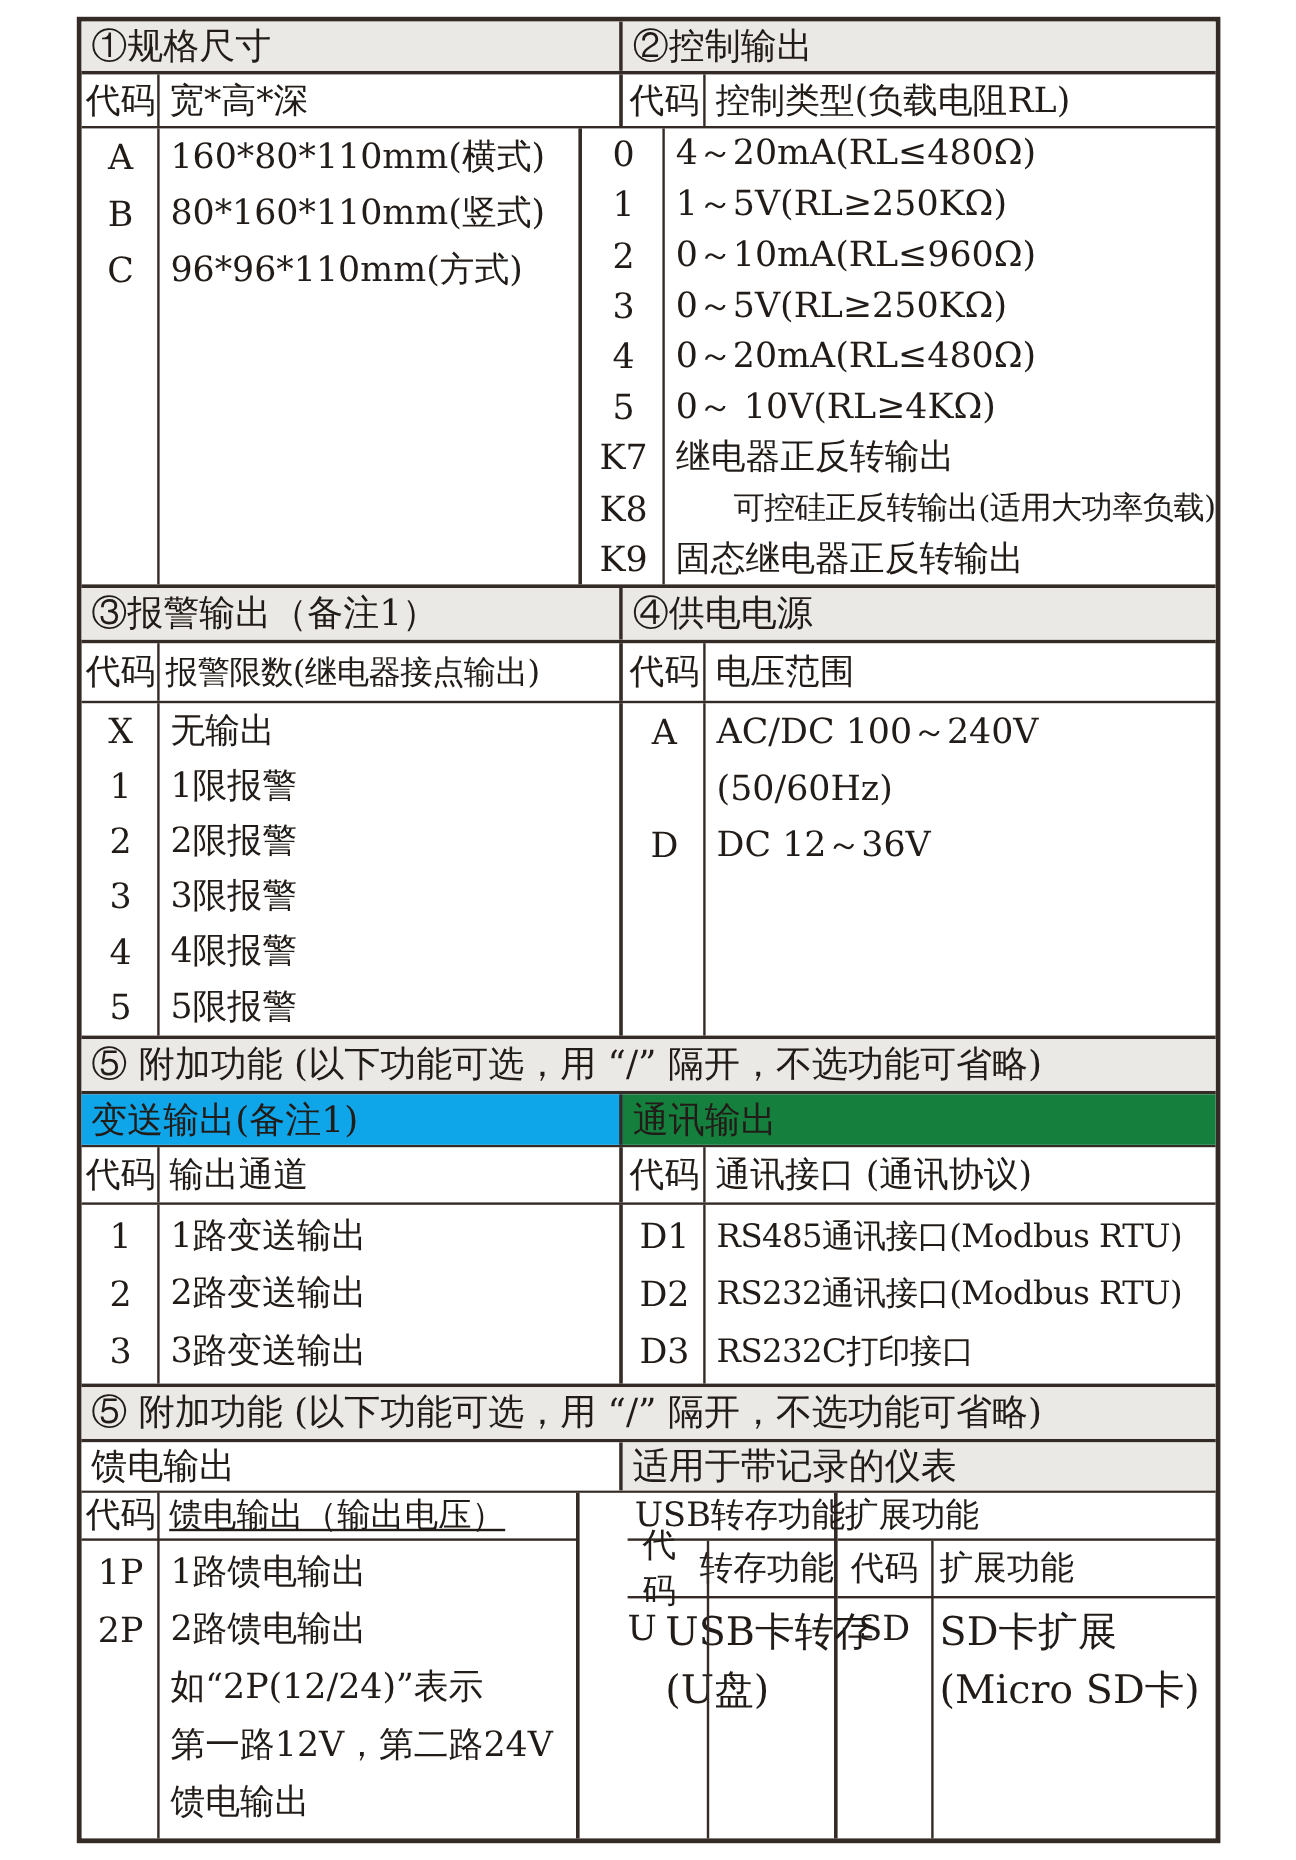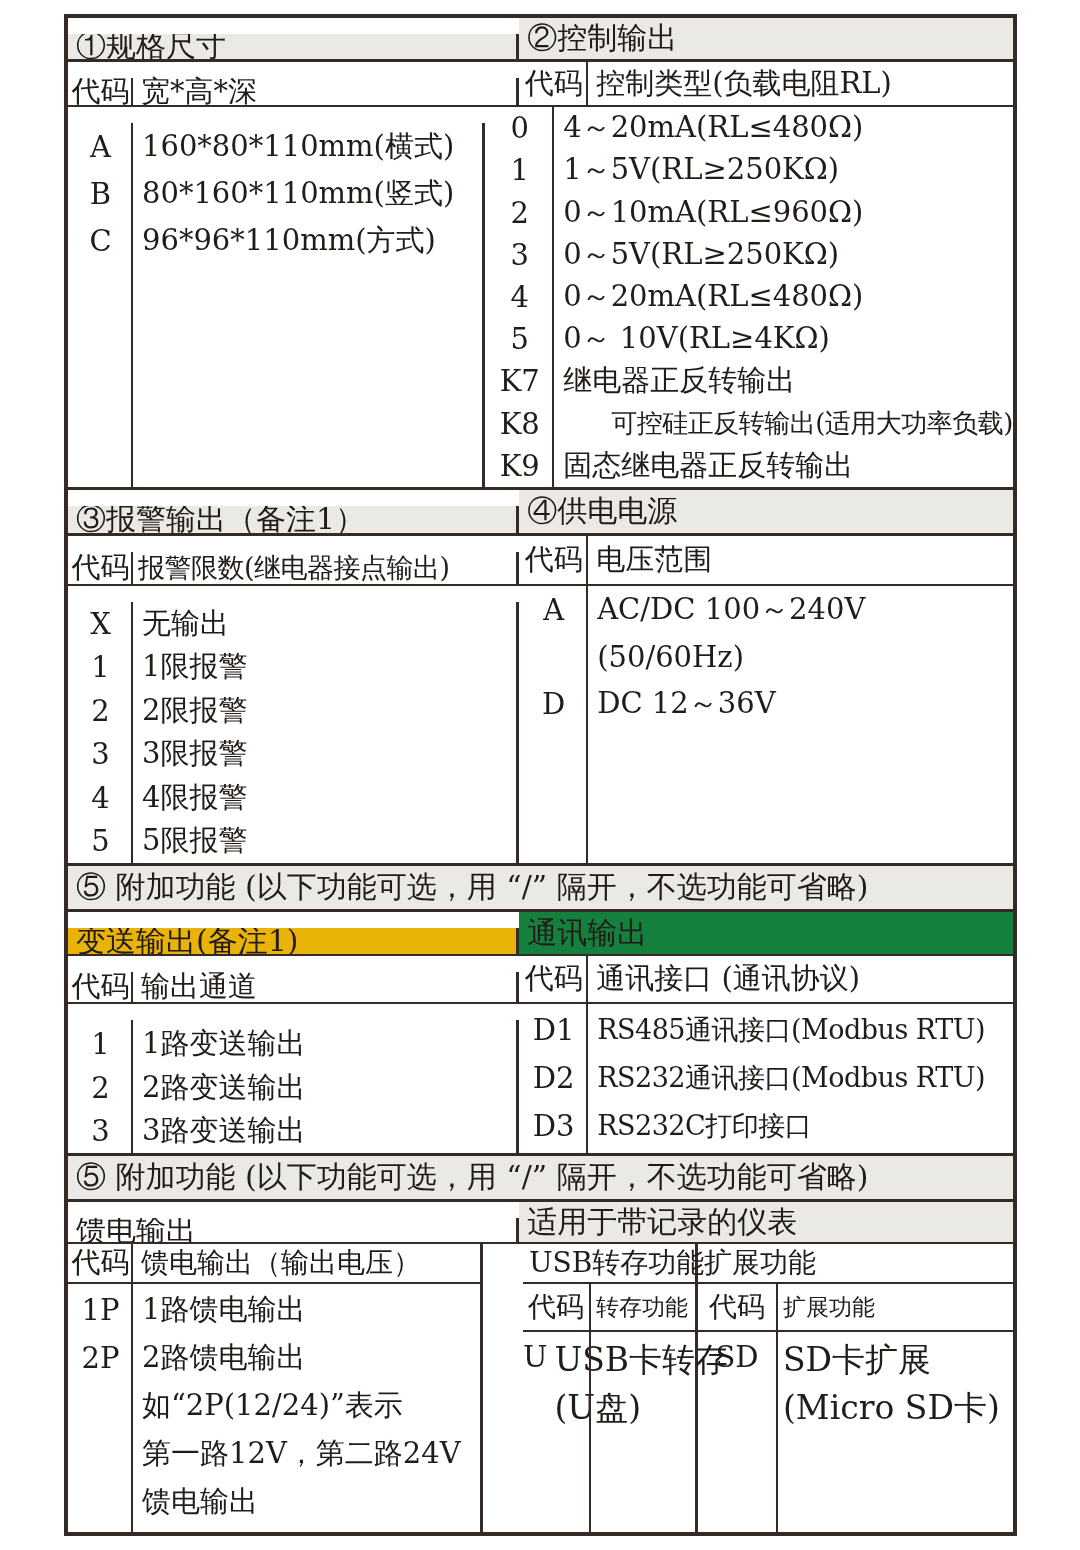--- a/index.html
+++ b/index.html
@@ -15,21 +15,21 @@
     color:var(--txt);
   }
   .tbl{
     position:absolute;left:64px;top:14px;width:953px;height:1522px;
     border:4px solid var(--bd);background:#fff;
     display:flex;flex-direction:column;
   }
   .row{display:flex;width:100%;}
   .bb3{border-bottom:3px solid var(--bd);}
   .bb2{border-bottom:2px solid var(--bd);}
-  .half-l{width:484px;border-right:3px solid var(--bd);margin-top:16px;}
+  .half-l{width:484px;border-right:3px solid var(--bd);}
   .half-r{width:530px;}
   .band{background:var(--band);}
   .band-title{
     display:flex;align-items:center;padding-left:8px;
     font-size:30px;white-space:nowrap;overflow:hidden;
   }
   .head{display:flex;align-items:stretch;position:relative;}
   .codebox{display:flex;align-items:center;justify-content:center;font-size:29px;}
   .descbox{display:flex;align-items:center;padding-left:8px;font-size:29px;white-space:nowrap;overflow:visible;}
   .cw-l{width:65px;}
@@ -47,21 +47,21 @@
   .bot{flex:1;display:flex;}
   .bot-left{width:415px;border-right:3px solid var(--bd);position:relative;display:flex;flex-direction:column;}
   .bot-right{width:530px;display:flex;}
   .lhead{height:40px;border-bottom:2px solid var(--bd);display:flex;align-items:center;}
   .grp-usb{width:215px;border-right:3px solid var(--bd);display:flex;flex-direction:column;padding-left:40px;}
   .grp-ext{width:315px;display:flex;flex-direction:column;}
   .ghead{height:40px;border-bottom:2px solid var(--bd);display:flex;align-items:center;padding-left:6px;font-size:28px;white-space:nowrap;}
   .grest{position:relative;flex:1;display:flex;flex-direction:column;}
   .gsub{height:48px;border-bottom:2px solid var(--bd);display:flex;align-items:center;}
   .gsub .gc{text-align:center;font-size:28px;}
-  .gsub .gd{padding-left:7px;font-size:23px;white-space:nowrap;}
+  .gsub .gd{padding-left:7px;font-size:28px;white-space:nowrap;}
   .gbody{flex:1;display:flex;}
   .gcodecol{display:flex;justify-content:center;padding-top:8px;font-size:29px;}
   .gdesccol{padding-left:7px;padding-top:4px;font-size:33px;}
   .gdesccol .gl{height:48px;display:flex;align-items:center;white-space:nowrap;}
 </style>
 </head>
 <body>
 
 <div class="sheet">
   <div class="tbl">
@@ -202,21 +202,21 @@
             <span class="d">DC 12～36V</span>
           </div>
       </div>
     </div>
 
     <div class="row bb3" style="height:46px;">
       <div class="band band-title" style="width:100%;">⑤ 附加功能 (以下功能可选，用 “/” 隔开，不选功能可省略)</div>
     </div>
 
     <div class="row bb2" style="height:44px;">
-      <div class="half-l band-title" style="background:#eab308;">变送输出(备注1)</div>
+      <div class="half-l band-title" style="background:#0ea5e9;">变送输出(备注1)</div>
       <div class="half-r band-title" style="background:#15803d;">通讯输出</div>
     </div>
 
     <div class="row bb2" style="height:48px;">
       <div class="half-l head">
         <div class="codebox cw-l">代码</div>
         <div class="vline" style="left:63px;"></div>
         <div class="descbox">输出通道</div>
       </div>
       <div class="half-r head">
@@ -267,21 +267,21 @@
       <div class="half-l band-title" style="background:#fff;">馈电输出</div>
       <div class="half-r band band-title">适用于带记录的仪表</div>
     </div>
 
     <div class="bot">
 
       <div class="bot-left">
         <div class="vline" style="left:63px;"></div>
         <div class="lhead">
           <span class="codebox cw-l">代码</span>
-          <span class="descbox" style="font-size:28px;">馈电输出（输出电压）</span>
+          <span class="descbox" style="font-size:28px;text-decoration:underline;">馈电输出（输出电压）</span>
         </div>
         <div class="bodyc" style="flex:1;padding-top:2px;">
           <div class="ln h48">
               <span class="c">1P</span>
               <span class="d">1路馈电输出</span>
             </div>
           <div class="ln h48">
               <span class="c">2P</span>
               <span class="d">2路馈电输出</span>
             </div>

